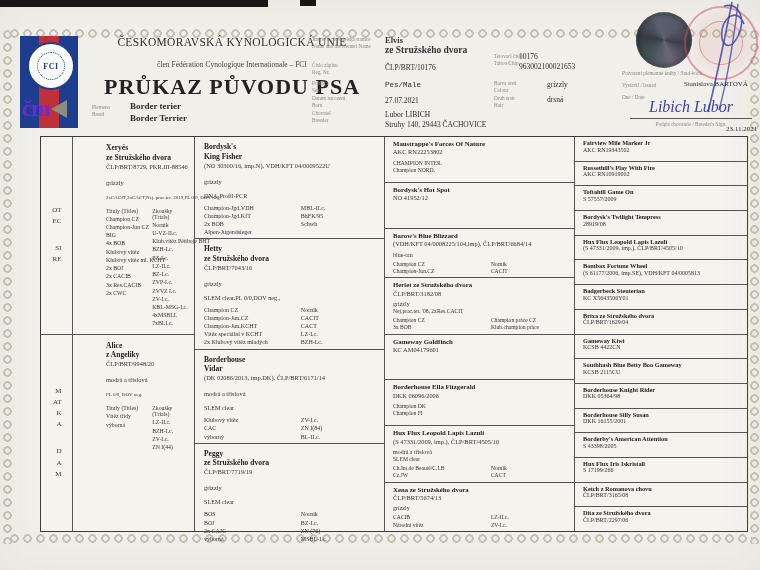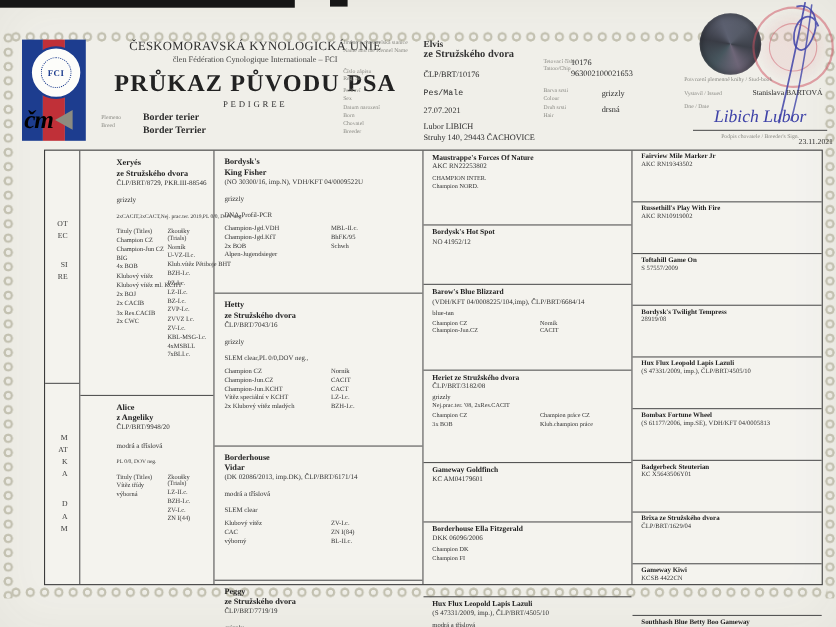--- a/index.html
+++ b/index.html
@@ -7,51 +7,51 @@
         font-family:"Liberation Serif",serif;color:#333;box-shadow:inset 0 0 50px rgba(60,60,40,.06);}
   .abs{position:absolute;}
   
   .chain-h{height:11px;background-image:radial-gradient(circle at 50% 50%, rgba(0,0,0,0) 2.1px, #c3c1b1 2.5px 4.1px, rgba(0,0,0,0) 4.5px);
            background-size:13px 11px;background-repeat:repeat-x;}
   .chain-v{width:11px;background-image:radial-gradient(circle at 50% 50%, rgba(0,0,0,0) 2.1px, #c3c1b1 2.5px 4.1px, rgba(0,0,0,0) 4.5px);
            background-size:11px 13px;background-repeat:repeat-y;}
   .scanbar{background:#161616;}
   
   .org-line{font-size:11.5px;letter-spacing:.3px;color:#2e2e2e;}
-  .org-sub{font-size:7.5px;margin-top:1px;color:#444;}
+  .org-sub{font-size:7.5px;margin-top:12px;color:#444;}
   .doc-title{font-size:22px;font-weight:bold;letter-spacing:1px;margin-top:5px;color:#222;}
   .doc-sub{font-size:8px;letter-spacing:2.5px;margin-top:1px;}
   .issuer{font-size:7px;margin-top:7px;line-height:1.35;color:#3a3a3a;}
   .lbl{font-size:5.2px;line-height:1.3;color:#8a8a84;}
   .val{font-size:7.5px;color:#2c2c2c;line-height:1.3;}
   .dogname1{font-size:8.5px;font-weight:bold;}
   .dogname2{font-size:9.5px;font-weight:bold;}
   .breedval{font-size:9px;font-weight:600;line-height:1.35;color:#2c2c2c;}
   
   .fci{width:58px;height:92px;display:flex;}
   .fci .stripe{flex:1;}
   .fci-circle{position:absolute;left:7px;top:6px;width:44px;height:44px;border-radius:50%;
               background:#fdfdfa;border:2px solid #1d3d8f;display:flex;align-items:center;justify-content:center;}
   .fci-inner{width:26px;height:26px;border-radius:50%;border:1px dotted #1d3d8f;display:flex;align-items:center;justify-content:center;
              font-size:8px;font-weight:bold;color:#1d3d8f;letter-spacing:.5px;}
-  .cmku{font-size:23px;font-weight:bold;font-style:italic;color:#000000;letter-spacing:-1px;text-align:right;}
+  .cmku{font-size:23px;font-weight:bold;color:#6d28d9;letter-spacing:-1px;text-align:right;}
   .cmku-tri{width:0;height:0;border-top:9px solid transparent;border-bottom:9px solid transparent;border-right:16px solid #8d8c80;display:inline-block;margin-left:2px;}
   
   .holo{width:56px;height:56px;border-radius:50%;
         background:conic-gradient(from 40deg,#565b68,#3c4049,#6e6678,#47565e,#393c45,#5c6070,#565b68);
         box-shadow:inset 0 0 8px rgba(0,0,0,.5), inset 0 0 2px rgba(255,255,255,.25);}
   .stamp{width:70px;height:70px;border-radius:50%;border:2px solid rgba(205,80,95,.5);
          display:flex;align-items:center;justify-content:center;transform:rotate(8deg);
          background:radial-gradient(circle at 50% 50%, rgba(215,110,120,.12) 40%, rgba(0,0,0,0) 70%);}
   .stamp-inner{width:42px;height:42px;border-radius:50%;border:1.5px solid rgba(205,80,95,.45);}
   .sig-script{font-size:16px;font-style:italic;color:#3f43a8;transform:skewX(-8deg);white-space:nowrap;}
   .sig-line{border-bottom:1px solid #555;}
   
   .ptable{display:flex;border:1.4px solid #3c3c3c;background:rgba(255,255,255,.25);}
-  .pcol{display:flex;flex-direction:column;box-sizing:border-box;gap:28px;}
+  .pcol{display:flex;flex-direction:column;box-sizing:border-box;}
   .bR{border-right:1px solid #555;}
   .cell{box-sizing:border-box;overflow:visible;position:relative;}
   .cell + .cell{border-top:1px solid #555;}
   .vhalf{flex:1;display:flex;flex-direction:column;align-items:center;justify-content:center;gap:16px;}
   .vhalf + .vhalf{border-top:1px solid #555;}
   .vword{width:10px;word-break:break-all;text-align:right;font-size:7px;line-height:1.6;color:#3a3a3a;}
   .pcell{flex:1;padding:6px 4px 3px 33px;}
   .gcell{flex:1;padding:5px 4px 2px 9px;}
   .ggcell{flex:1;padding:3px 3px 2px 8px;}
   .gggcell{flex:1;padding:2px 3px 1px 8px;}
@@ -99,21 +99,20 @@
   </div>
   <div class="abs" style="left:22px;top:96px;display:flex;align-items:center;">
     <span class="cmku">čm</span>
     <span class="cmku-tri"></span>
   </div>
 
   <div class="abs" style="left:86px;top:36px;width:292px;text-align:center;">
     <div class="org-line">ČESKOMORAVSKÁ KYNOLOGICKÁ UNIE</div>
     <div class="org-sub">člen Fédération Cynologique Internationale – FCI</div>
     <div class="doc-title">PRŮKAZ PŮVODU PSA</div>
-    <div class="doc-sub">PEDIGREE</div>
   </div>
 
   <div class="abs lbl" style="left:92px;top:104px;">
     <div>Plemeno</div>
     <div>Breed</div>
   </div>
   <div class="abs" style="left:130px;top:100px;">
     <div class="breedval">Border terier</div>
     <div class="breedval">Border Terrier</div>
   </div>

